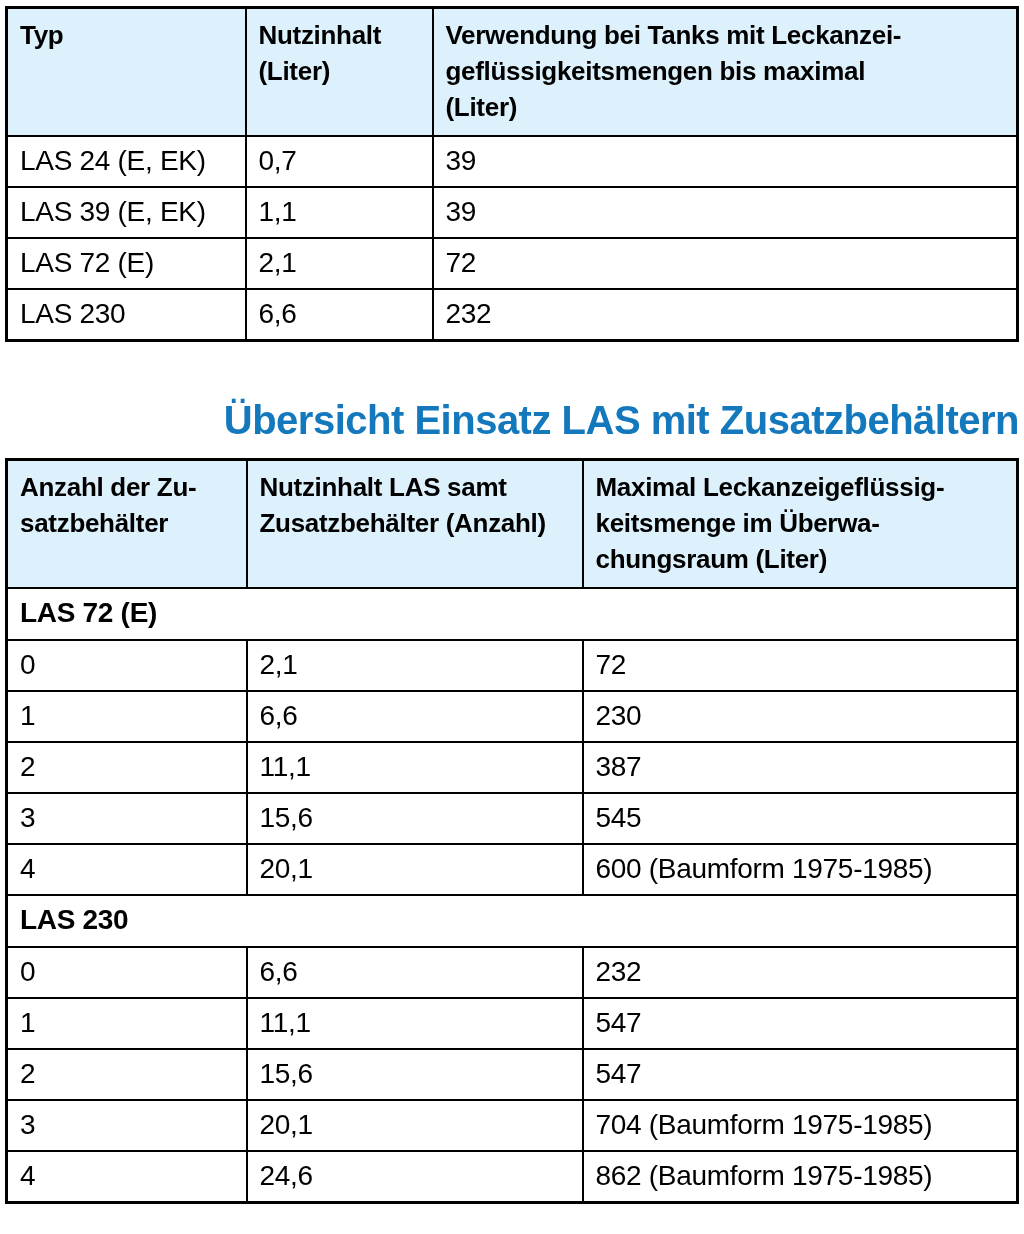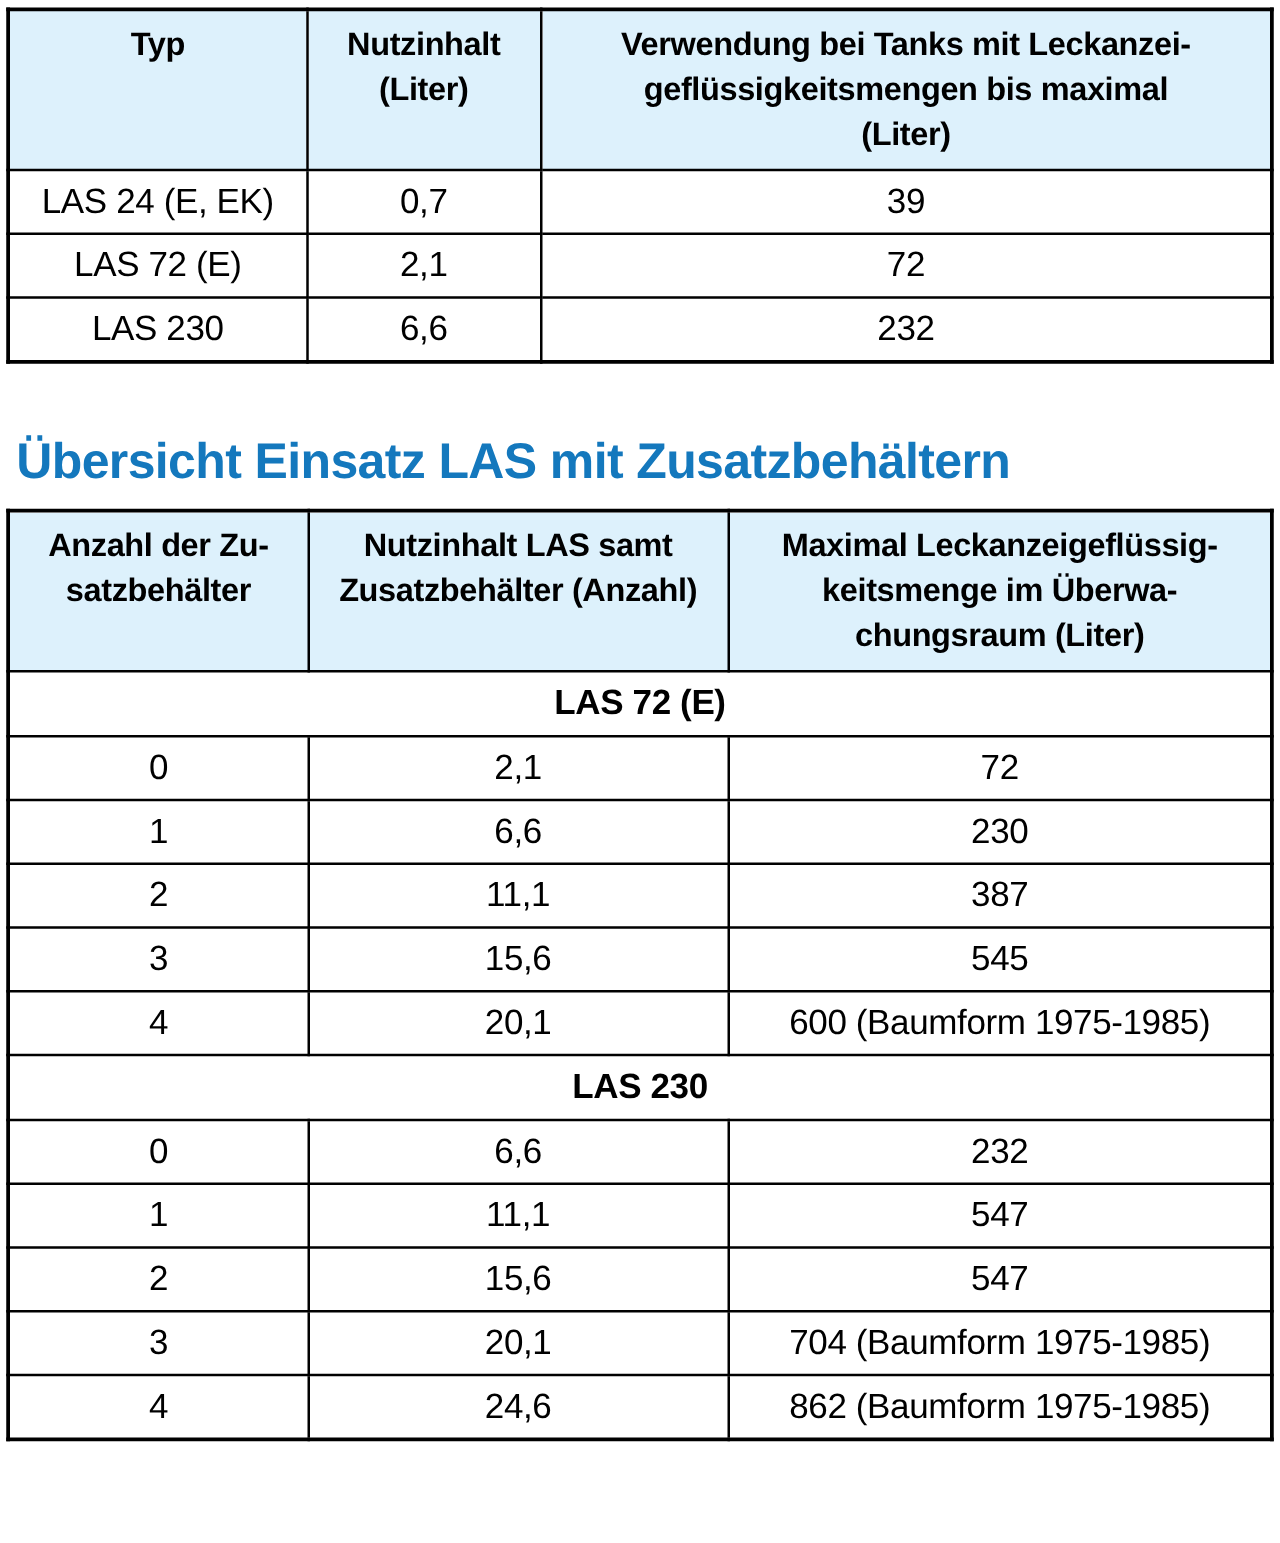--- a/index.html
+++ b/index.html
@@ -25,31 +25,32 @@
     color: var(--title-color);
     font-size: 40px;
     font-weight: bold;
     letter-spacing: -0.5px;
     font-stretch: condensed;
     margin: 8px 0 16px 8px;
     line-height: 1.1;
   }
   h1.doc-title.second {
     margin-top: 56px;
+    text-align: right;
   }
   table.doc-table {
     width: 1014px;
     border-collapse: collapse;
     border: 3px solid var(--border-color);
     table-layout: fixed;
   }
   table.doc-table th,
   table.doc-table td {
     border: 2px solid var(--border-color);
-    text-align: center;
+    text-align: left;
     vertical-align: top;
     white-space: pre-line;
     letter-spacing: -0.3px;
     font-stretch: condensed;
     overflow: hidden;
   }
   table.doc-table th {
     background: var(--header-bg);
     font-weight: bold;
     font-size: 26px;
@@ -91,20 +92,25 @@
 (Liter)</th>
         <th>Verwendung bei Tanks mit Leckanzei-
 geflüssigkeitsmengen bis maximal
 (Liter)</th>
       </tr>
     </thead>
     <tbody>
         <tr>
           <td>LAS 24 (E, EK)</td>
           <td>0,7</td>
+          <td>39</td>
+        </tr>
+        <tr>
+          <td>LAS 39 (E, EK)</td>
+          <td>1,1</td>
           <td>39</td>
         </tr>
         <tr>
           <td>LAS 72 (E)</td>
           <td>2,1</td>
           <td>72</td>
         </tr>
         <tr>
           <td>LAS 230</td>
           <td>6,6</td>

